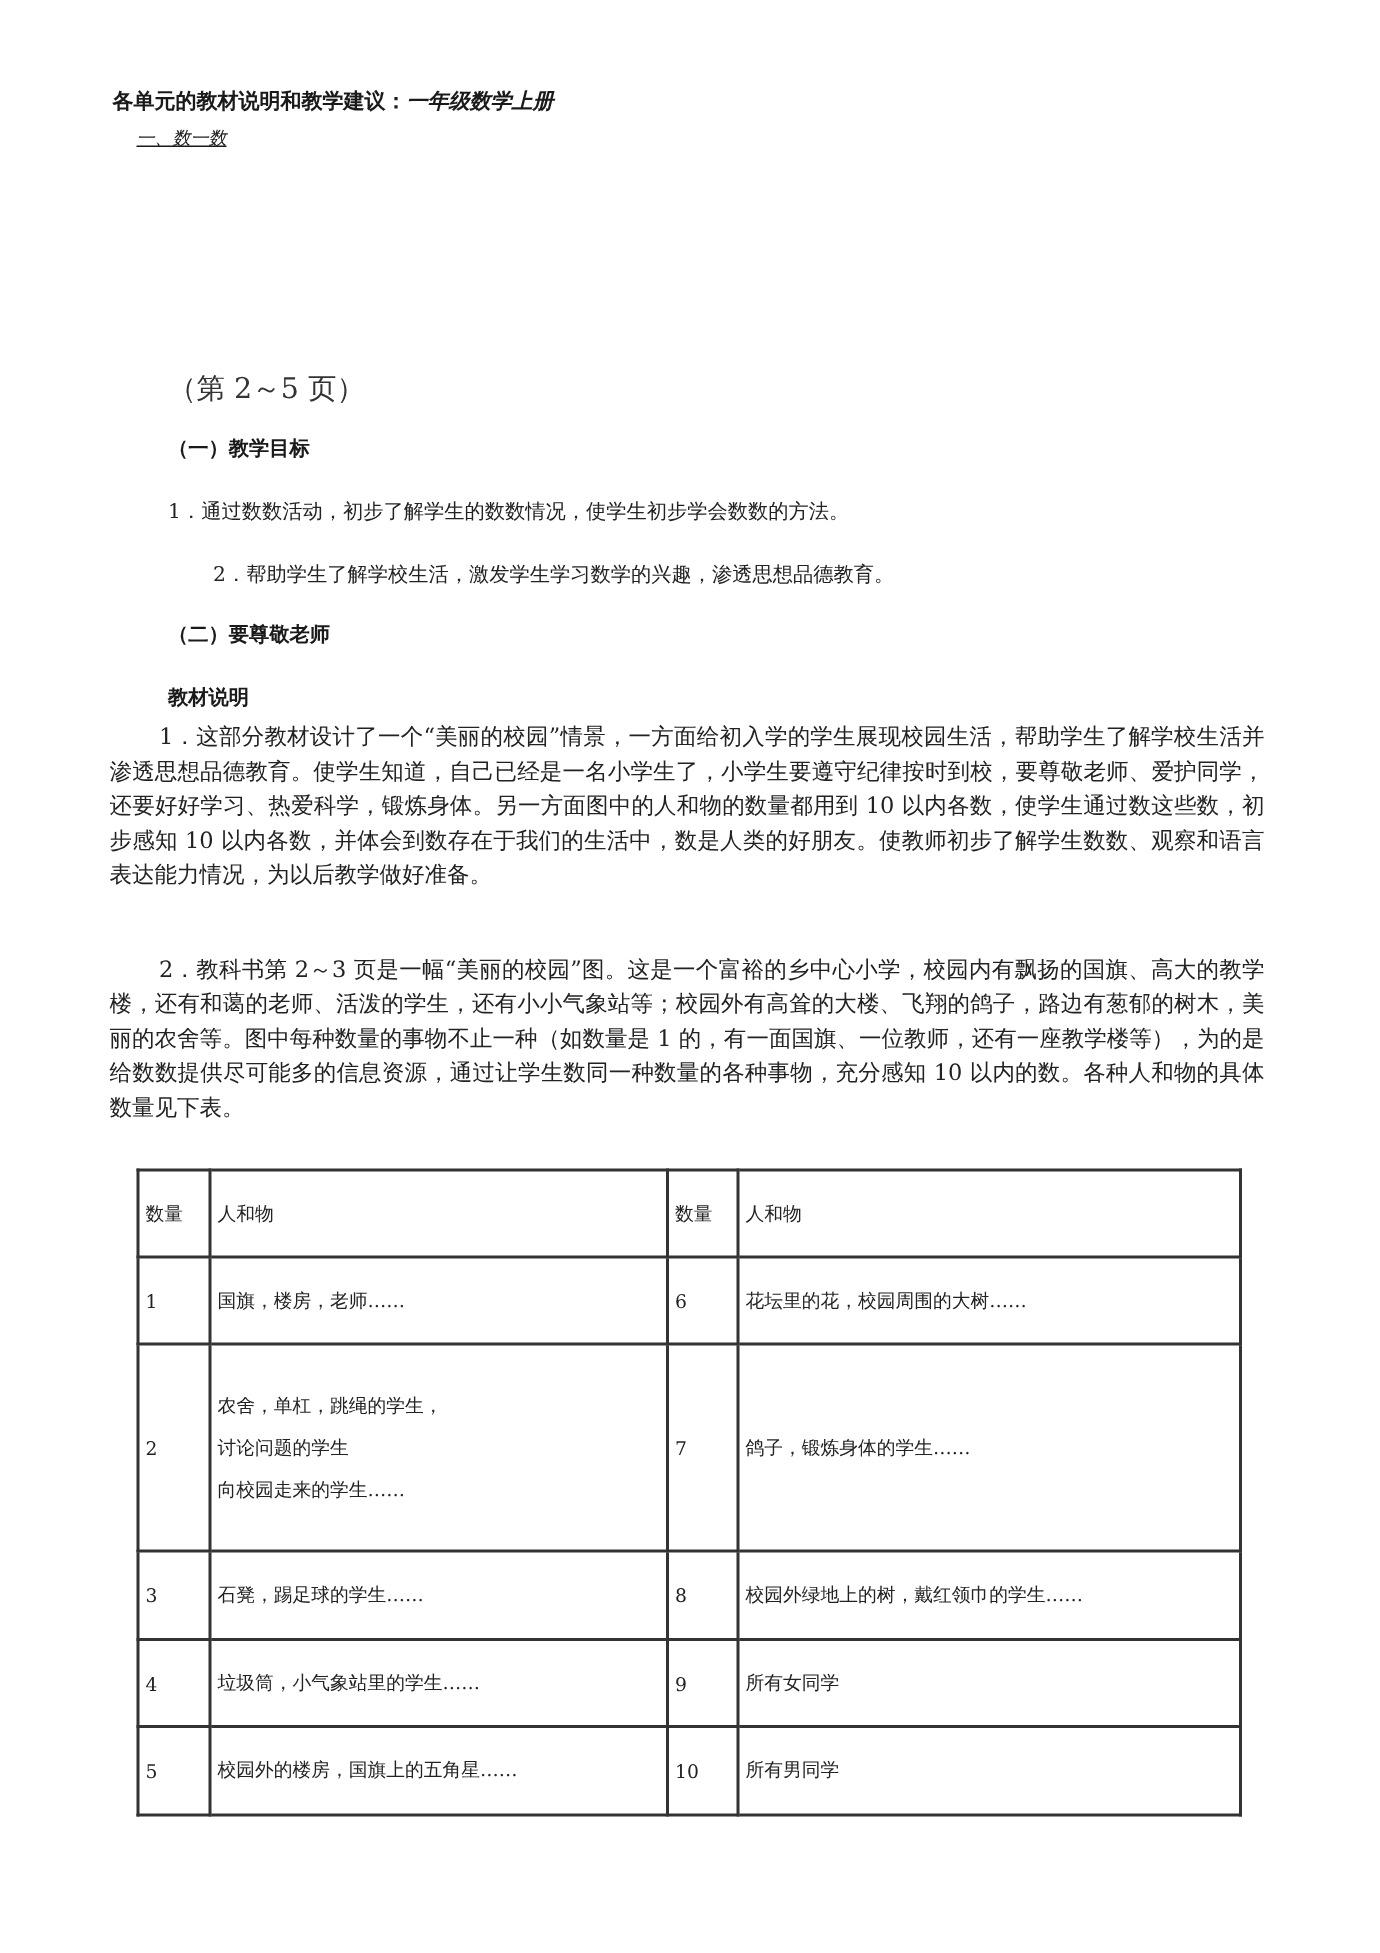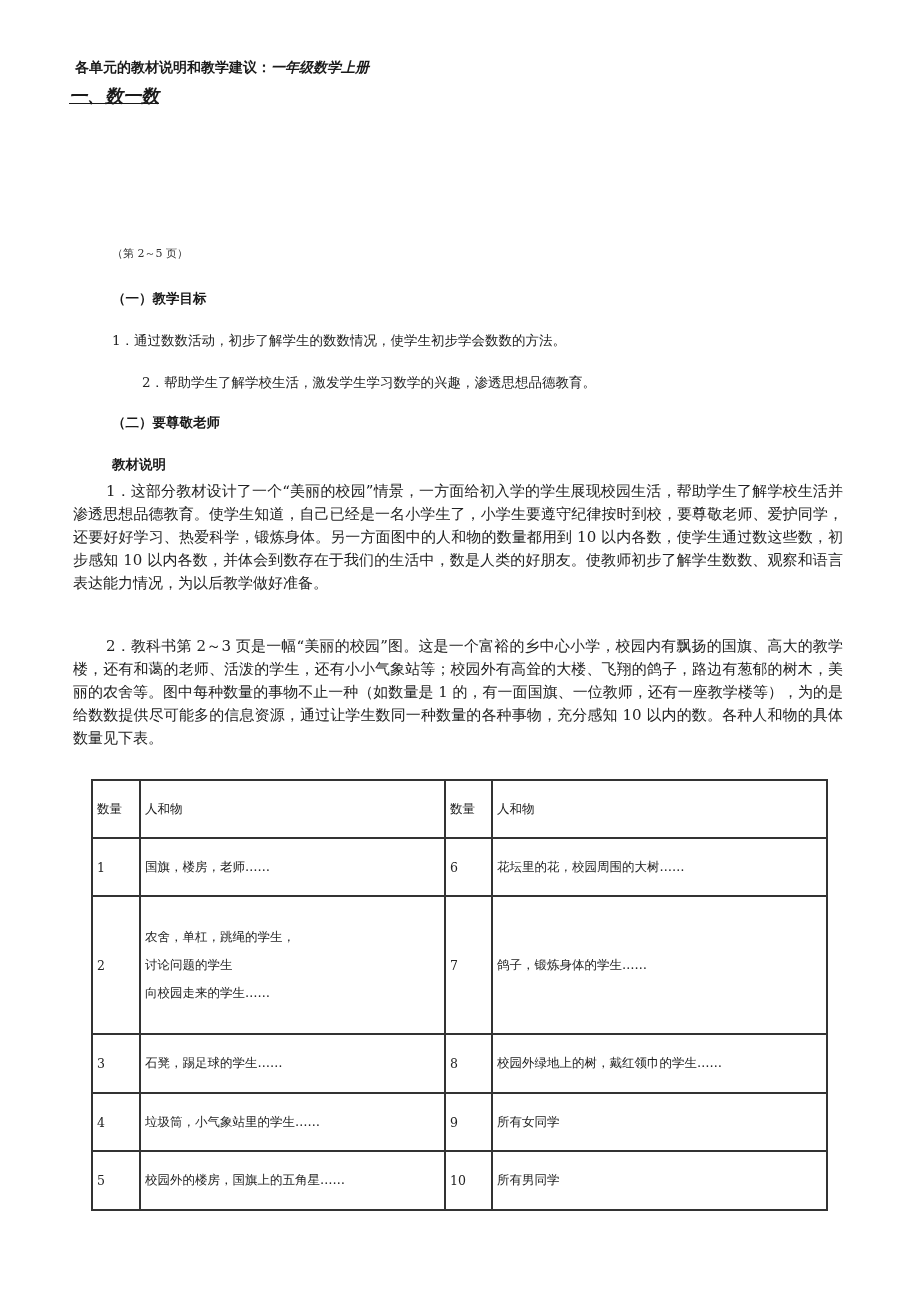--- a/index.html
+++ b/index.html
@@ -23,34 +23,34 @@
     font-size: 14px;
     font-weight: bold;
     letter-spacing: 0px;
     white-space: nowrap;
   }
   .doc-title .grade {
     font-style: italic;
   }
   .unit-title {
     position: absolute;
-    left: 69px;
+    left: 91px;
     top: 84px;
     font-family: "DejaVu Sans", "Liberation Sans", sans-serif;
-    font-size: 18px;
-    font-weight: bold;
+    font-size: 12px;
+    font-weight: normal;
     font-style: italic;
     text-decoration: underline;
     white-space: nowrap;
   }
   .pages {
     position: absolute;
     left: 112px;
     top: 246px;
-    font-size: 11px;
+    font-size: 19px;
     color: #333;
     white-space: nowrap;
   }
   .heading {
     position: absolute;
     left: 112px;
     font-family: "DejaVu Sans", "Liberation Sans", sans-serif;
     font-size: 13.5px;
     font-weight: bold;
     white-space: nowrap;

